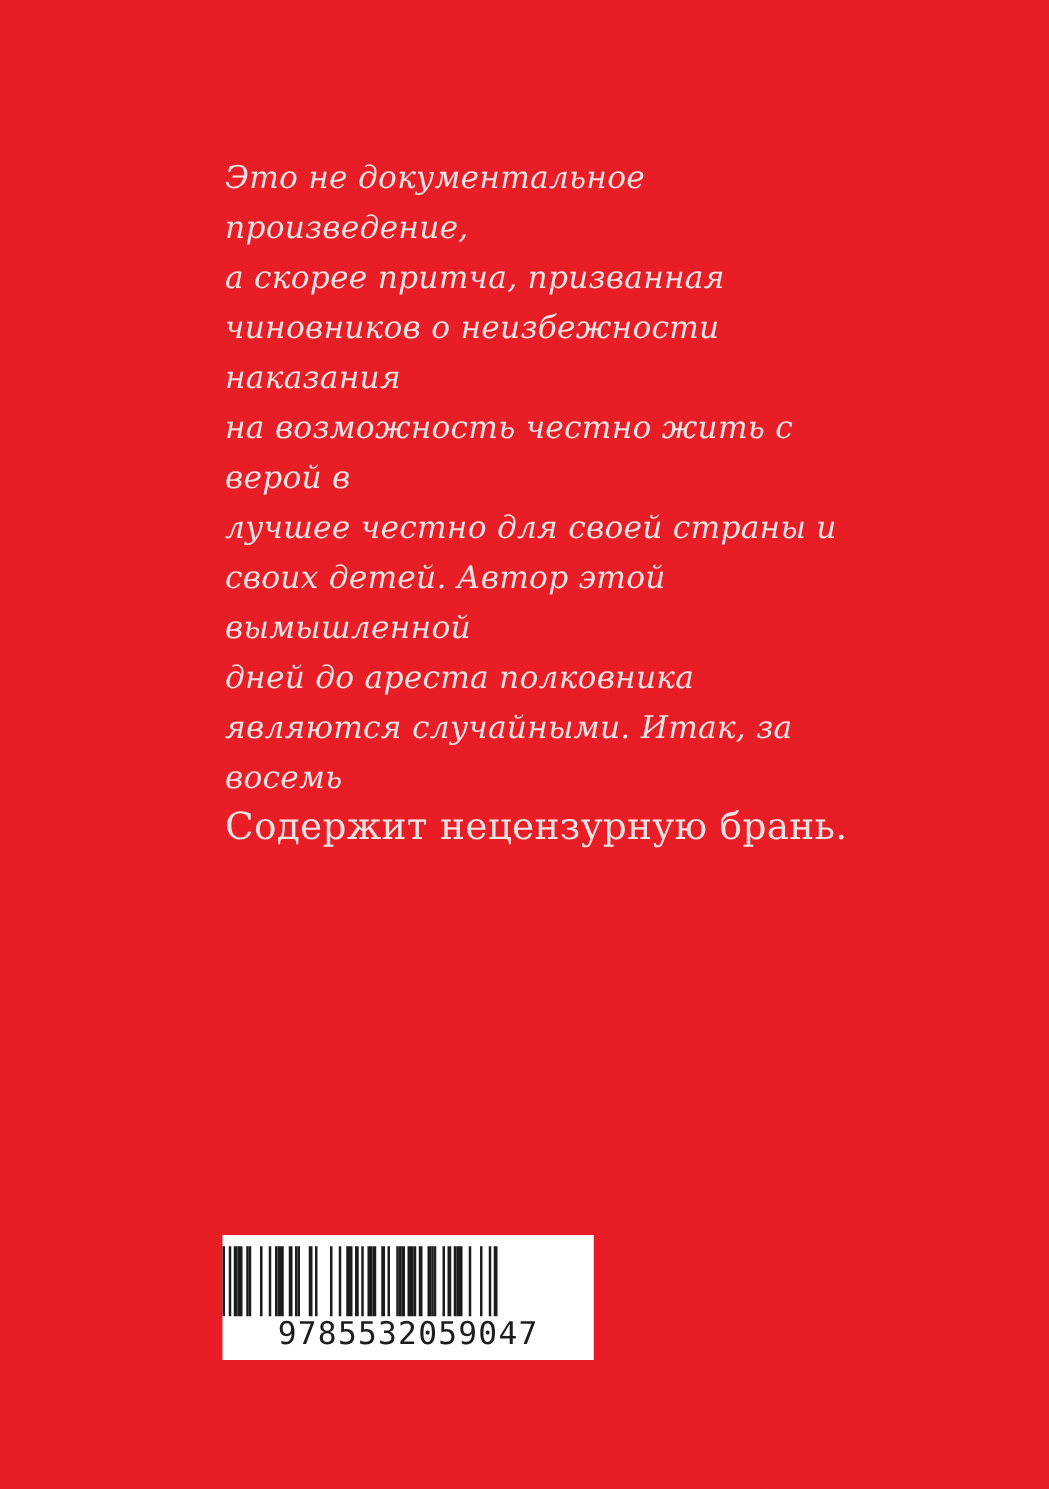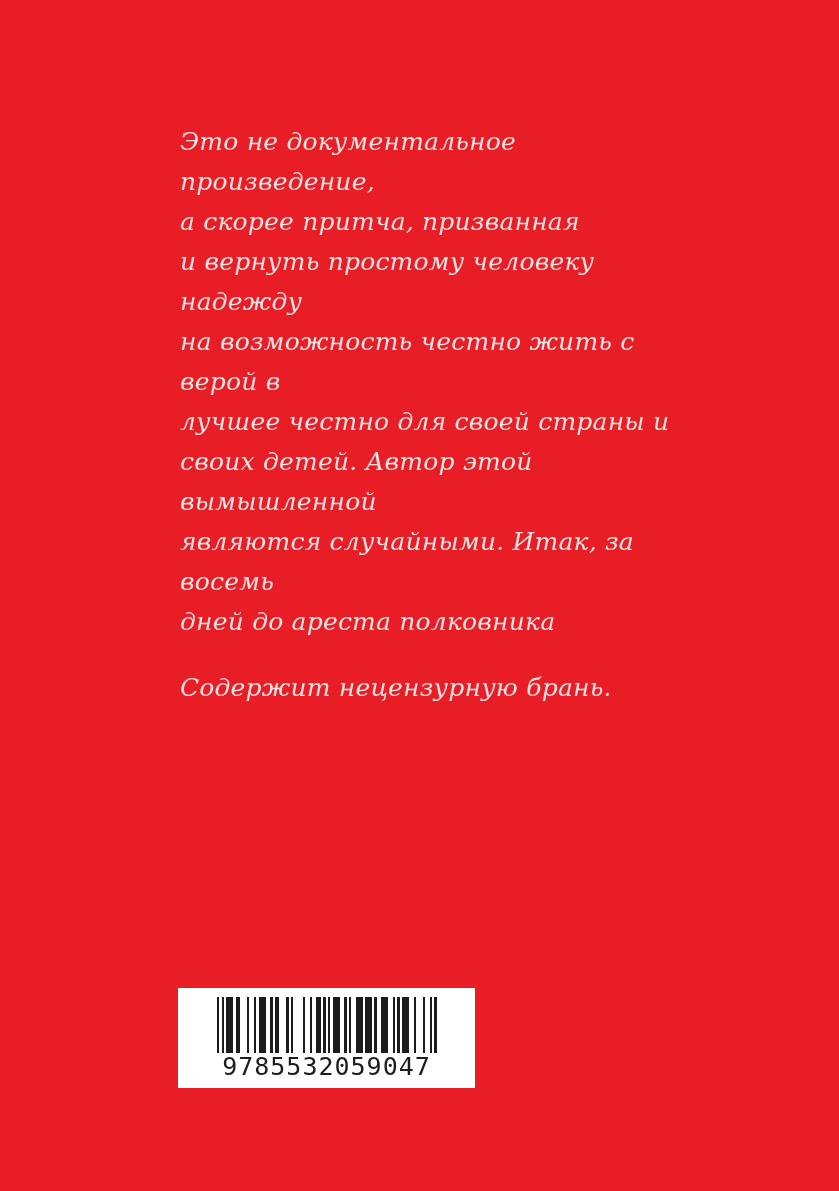--- a/index.html
+++ b/index.html
@@ -27,37 +27,34 @@
     top: 122px;
     width: 520px;
     color: var(--text);
     font-size: 25px;
     line-height: 40px;
     font-weight: 400;
     letter-spacing: 0.2px;
   }
   .blurb-line { display: block; min-height: 40px; font-style: italic; }
   .notice {
-    margin-top: 26px;
     color: var(--text);
-    font-size: 25px;
+    font-size: 30px;
     line-height: 40px;
     letter-spacing: 0.2px;
-    font-style: italic;
   }
   .barcode-label {
     position: absolute;
     left: 178px;
     top: 988px;
     width: 297px;
     height: 100px;
     background: var(--label-bg);
     display: flex;
     flex-direction: column;
-    align-items: center;
     justify-content: flex-start;
   }
   .barcode-bars {
     margin-top: 9px;
     width: 219px;
     height: 56px;
     display: flex;
     flex-direction: row;
   }
   .barcode-bars .m { flex: 1 1 0; height: 100%; }
@@ -75,26 +72,26 @@
 </style>
 </head>
 <body>
 
 <div class="cover">
 
   <div class="blurb-block">
     <div>
       <span class="blurb-line">Это не документальное произведение,</span>
       <span class="blurb-line">а скорее притча, призванная</span>
-      <span class="blurb-line">и вернуть простому человеку надежду</span>
+      <span class="blurb-line">чиновников о неизбежности наказания</span>
       <span class="blurb-line">на возможность честно жить с верой в</span>
       <span class="blurb-line">лучшее честно для своей страны и</span>
       <span class="blurb-line">своих детей. Автор этой вымышленной</span>
+      <span class="blurb-line">дней до ареста полковника</span>
       <span class="blurb-line">являются случайными. Итак, за восемь</span>
-      <span class="blurb-line">дней до ареста полковника</span>
     </div>
     <div class="notice">Содержит нецензурную брань.</div>
   </div>
 
   <div class="barcode-label">
     <div class="barcode-bars">
         <div class="m on"></div>
         <div class="m"></div>
         <div class="m on"></div>
         <div class="m"></div>

